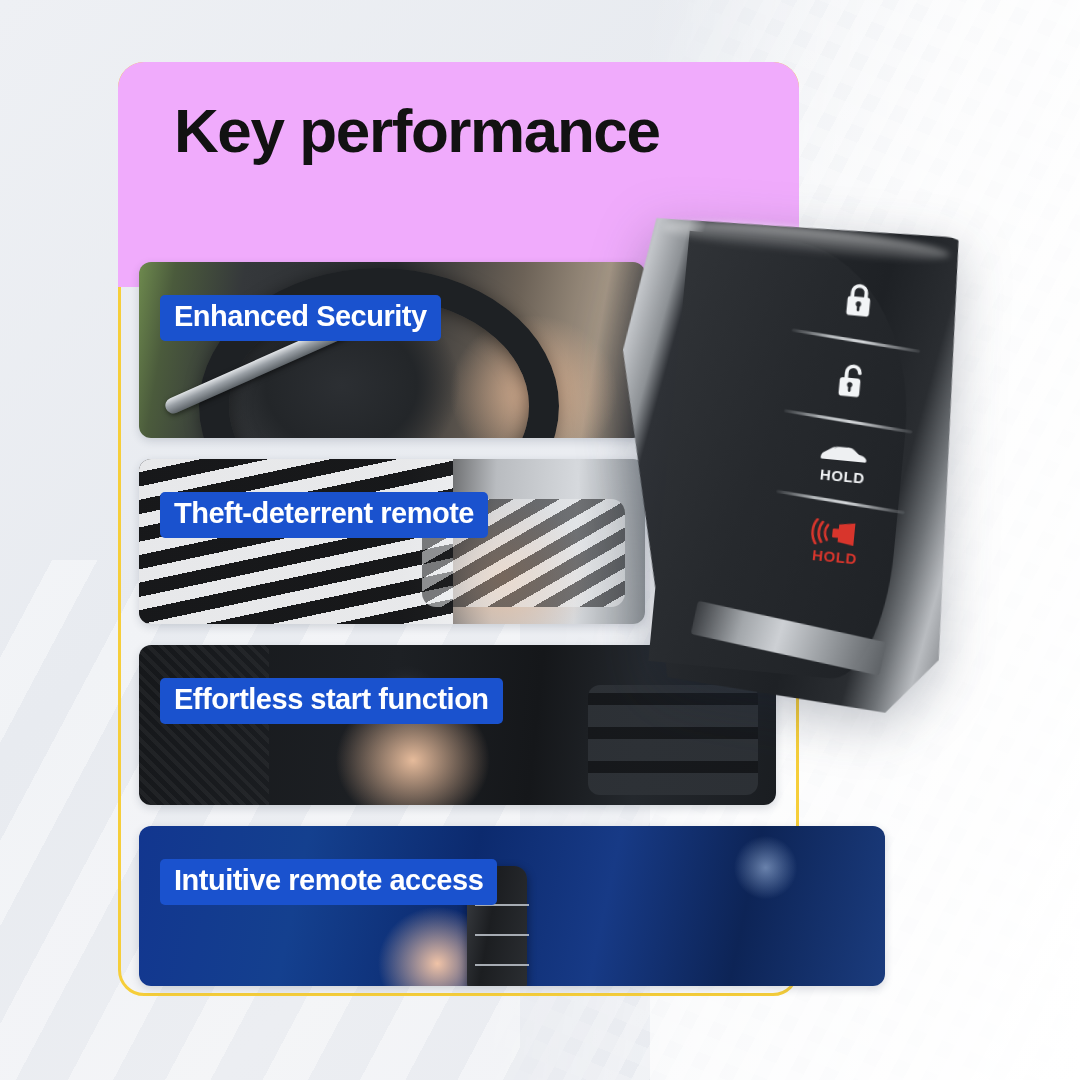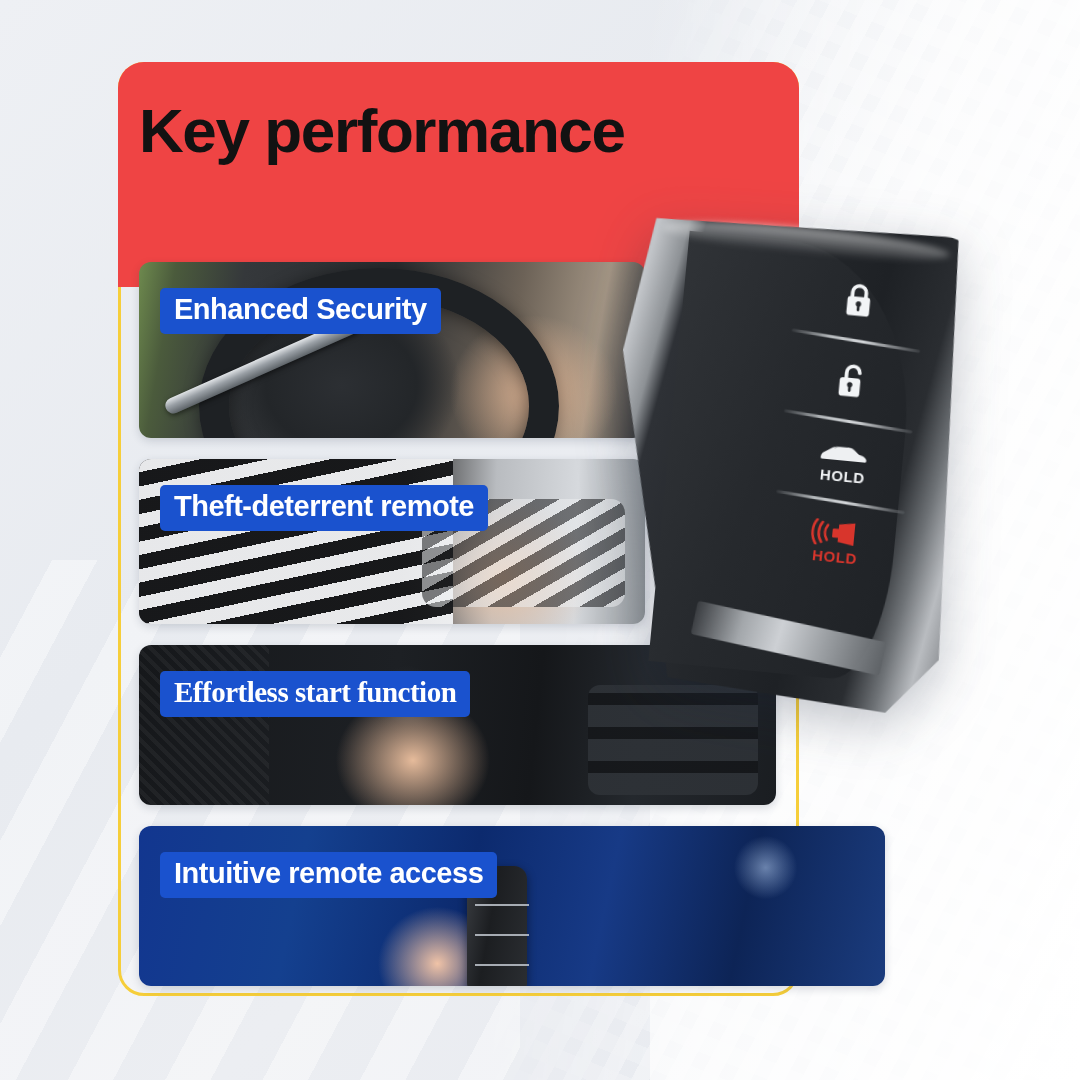--- a/index.html
+++ b/index.html
@@ -49,23 +49,23 @@
     position:absolute; left:118px; top:62px;
     width:681px; height:934px;
     border:3px solid #F6CE3A;
     border-radius:26px;
   }
 
   
   .header{
     position:absolute; left:118px; top:62px;
     width:681px; height:225px;
-    background:#ef4444;
+    background:#f0abfc;
     border-radius:26px 26px 0 0;
-    padding:36px 0 0 21px;
+    padding:36px 0 0 56px;
   }
   .header h1{
     font-size:62px; line-height:1.07;
     font-weight:700; letter-spacing:-1.4px;
     color:#121212;
     max-width:620px;
   }
 
   
   .cards{
@@ -77,36 +77,36 @@
     border-radius:12px;
     overflow:hidden;
     box-shadow:0 3px 9px rgba(35,45,70,.17);
     margin-bottom:21px;
   }
   .card .photo{ position:absolute; inset:0; }
 
   .badge{
     position:relative;
     display:inline-block;
-    margin:26px 0 0 21px;
+    margin:33px 0 0 21px;
     padding:7px 14px 9px 14px;
     background:#1A52CE;
     border-radius:5px;
     color:#ffffff;
     font-size:29px;
     font-weight:700;
     letter-spacing:-.5px;
     line-height:1.02;
     white-space:nowrap;
   }
 
   
   .c1{ width:506px; height:176px; }
   .c2{ width:506px; height:165px; }
-  .c3{ width:637px; height:160px;font-family:Liberation Serif, serif; }
+  .c3{ width:637px; height:160px; }
   .c4{ width:746px; height:160px; }
 
   
   
   .ph-wheel{
     background:
       radial-gradient(ellipse 180px 150px at 40% 70%, #2c2f33 0%, #232629 42%, rgba(35,38,41,0) 66%),
       radial-gradient(ellipse 120px 110px at 78% 74%, #d9b091 0%, rgba(217,176,145,0) 70%),
       linear-gradient(100deg,#6e8a4e 0%,#4b5b3c 7%,#35383b 20%,#2a2d30 48%,#6c6257 72%,#a39584 88%,#2a2c2f 100%);
   }

